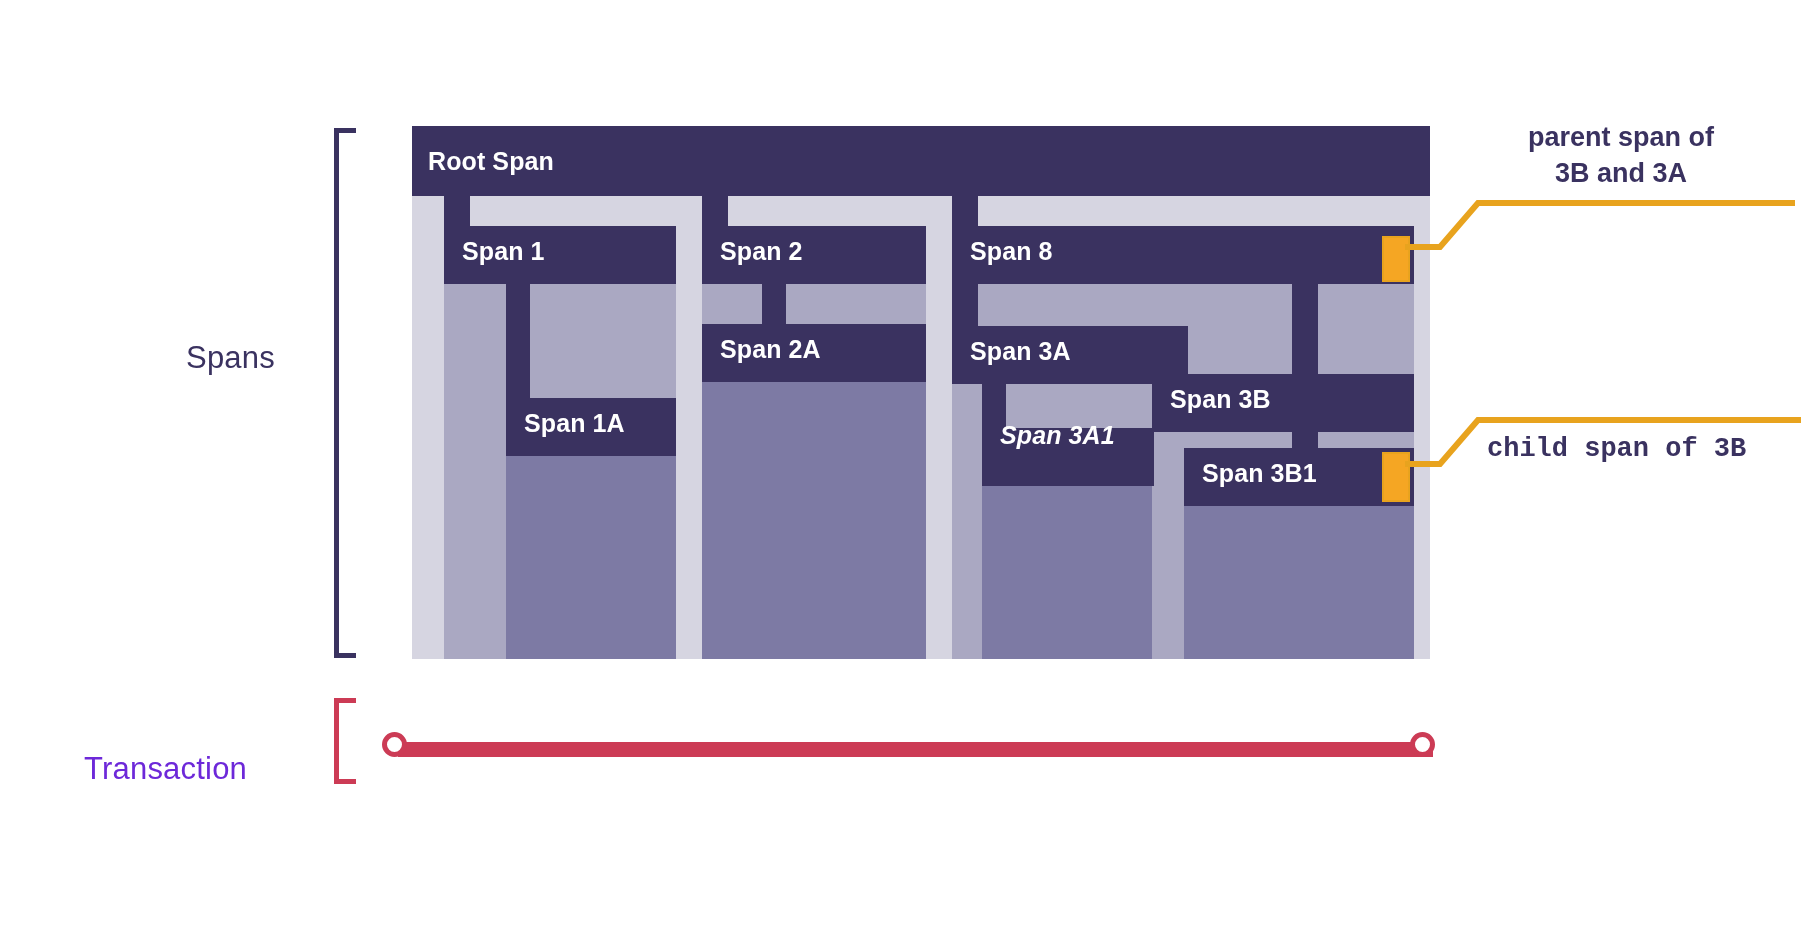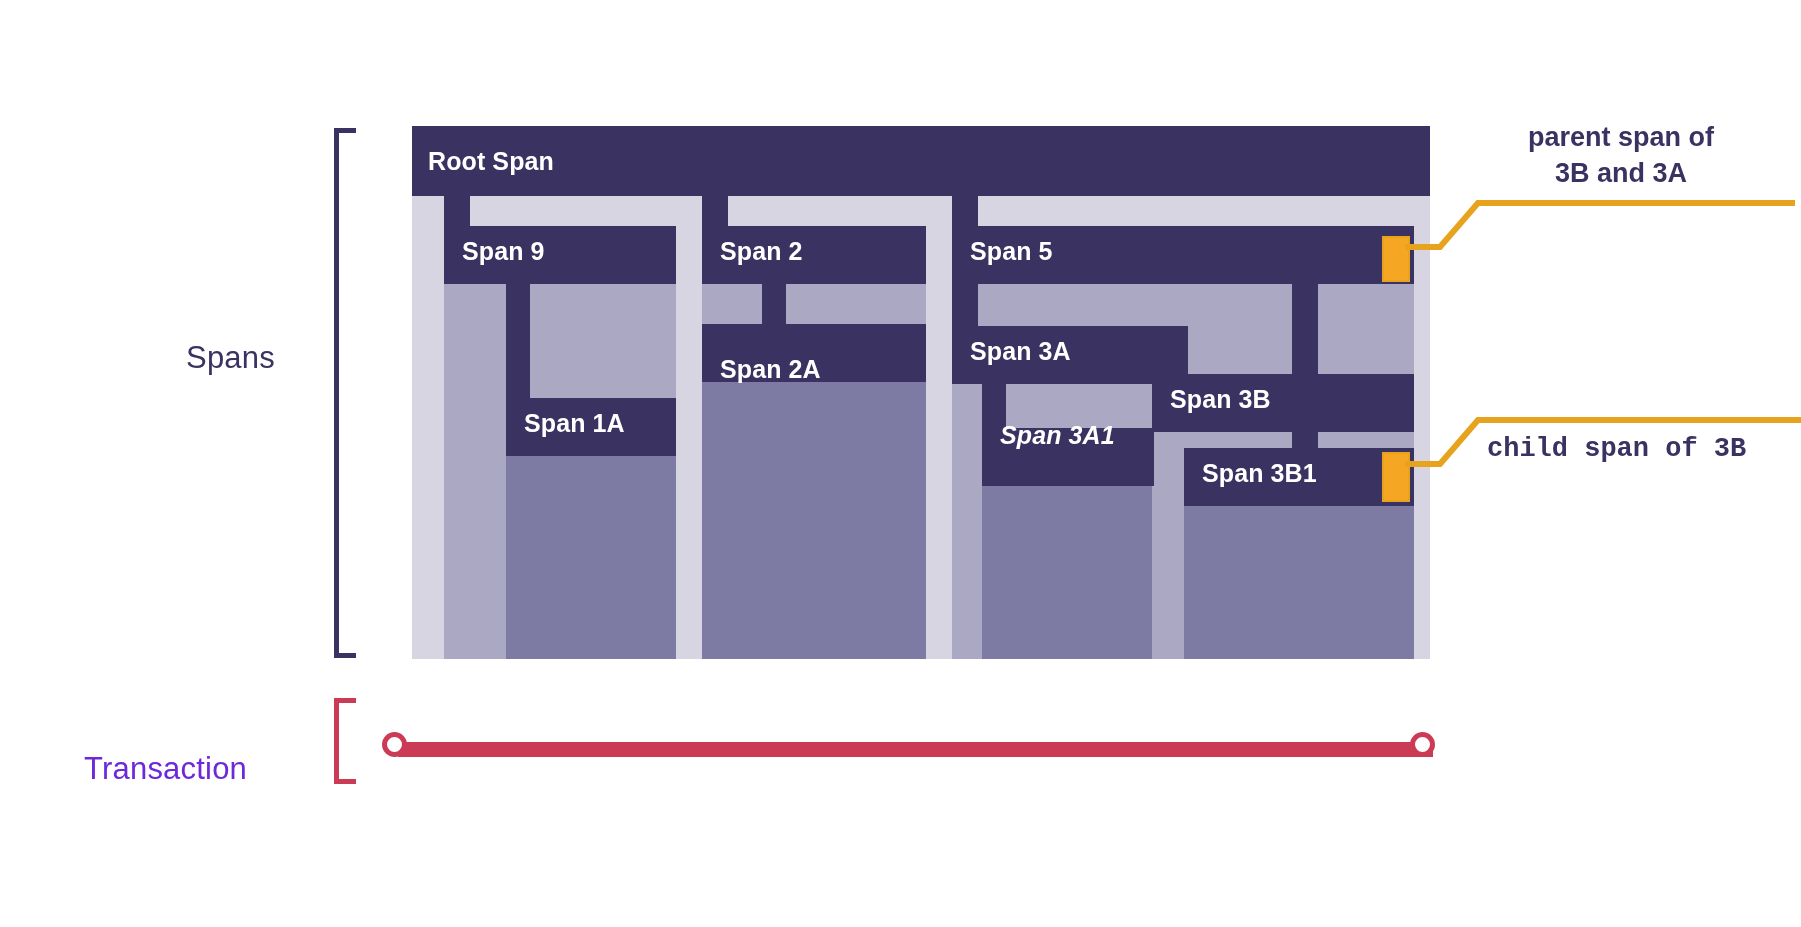--- a/index.html
+++ b/index.html
@@ -176,41 +176,41 @@
   <div class="lane3" style="left:772px; top:352px; width:230px; height:181px;"></div>
 
   <div class="bar" style="left:0px; top:0px; width:1018px; height:70px;"></div>
   <div class="bar-label" style="left:16px; top:21px;">Root Span</div>
 
   <div class="bar" style="left:32px; top:70px; width:26px; height:60px;"></div>
   <div class="bar" style="left:290px; top:70px; width:26px; height:60px;"></div>
   <div class="bar" style="left:540px; top:70px; width:26px; height:60px;"></div>
 
   <div class="bar" style="left:32px; top:100px; width:232px; height:58px;"></div>
-  <div class="bar-label" style="left:50px; top:111px;">Span 9</div>
+  <div class="bar-label" style="left:50px; top:111px;">Span 1</div>
 
   <div class="bar" style="left:94px; top:158px; width:24px; height:144px;"></div>
 
   <div class="bar" style="left:94px; top:272px; width:170px; height:58px;"></div>
   <div class="bar-label" style="left:112px; top:283px;">Span 1A</div>
 
   <div class="bar" style="left:290px; top:100px; width:224px; height:58px;"></div>
   <div class="bar-label" style="left:308px; top:111px;">Span 2</div>
 
   <div class="bar" style="left:350px; top:158px; width:24px; height:42px;"></div>
 
   <div class="bar" style="left:290px; top:158px; width:224px; height:58px;"></div>
   <div class="bar" style="left:290px; top:158px; width:224px; height:1px; background:#d6d5e1;"></div>
   <div class="lane2" style="left:290px; top:158px; width:224px; height:42px;"></div>
   <div class="bar" style="left:350px; top:158px; width:24px; height:42px;"></div>
   <div class="bar" style="left:290px; top:198px; width:224px; height:58px;"></div>
-  <div class="bar-label" style="left:308px; top:209px;margin-top:20px;">Span 2A</div>
+  <div class="bar-label" style="left:308px; top:209px;">Span 2A</div>
 
   <div class="bar" style="left:540px; top:100px; width:462px; height:58px;"></div>
-  <div class="bar-label" style="left:558px; top:111px;">Span 5</div>
+  <div class="bar-label" style="left:558px; top:111px;">Span 8</div>
 
   <div class="marker" style="left:970px; top:110px; width:28px; height:46px;"></div>
 
   <div class="bar" style="left:540px; top:158px; width:26px; height:44px;"></div>
 
   <div class="bar" style="left:880px; top:158px; width:26px; height:92px;"></div>
 
   <div class="bar" style="left:540px; top:200px; width:236px; height:58px;"></div>
   <div class="bar-label" style="left:558px; top:211px;">Span 3A</div>
 

